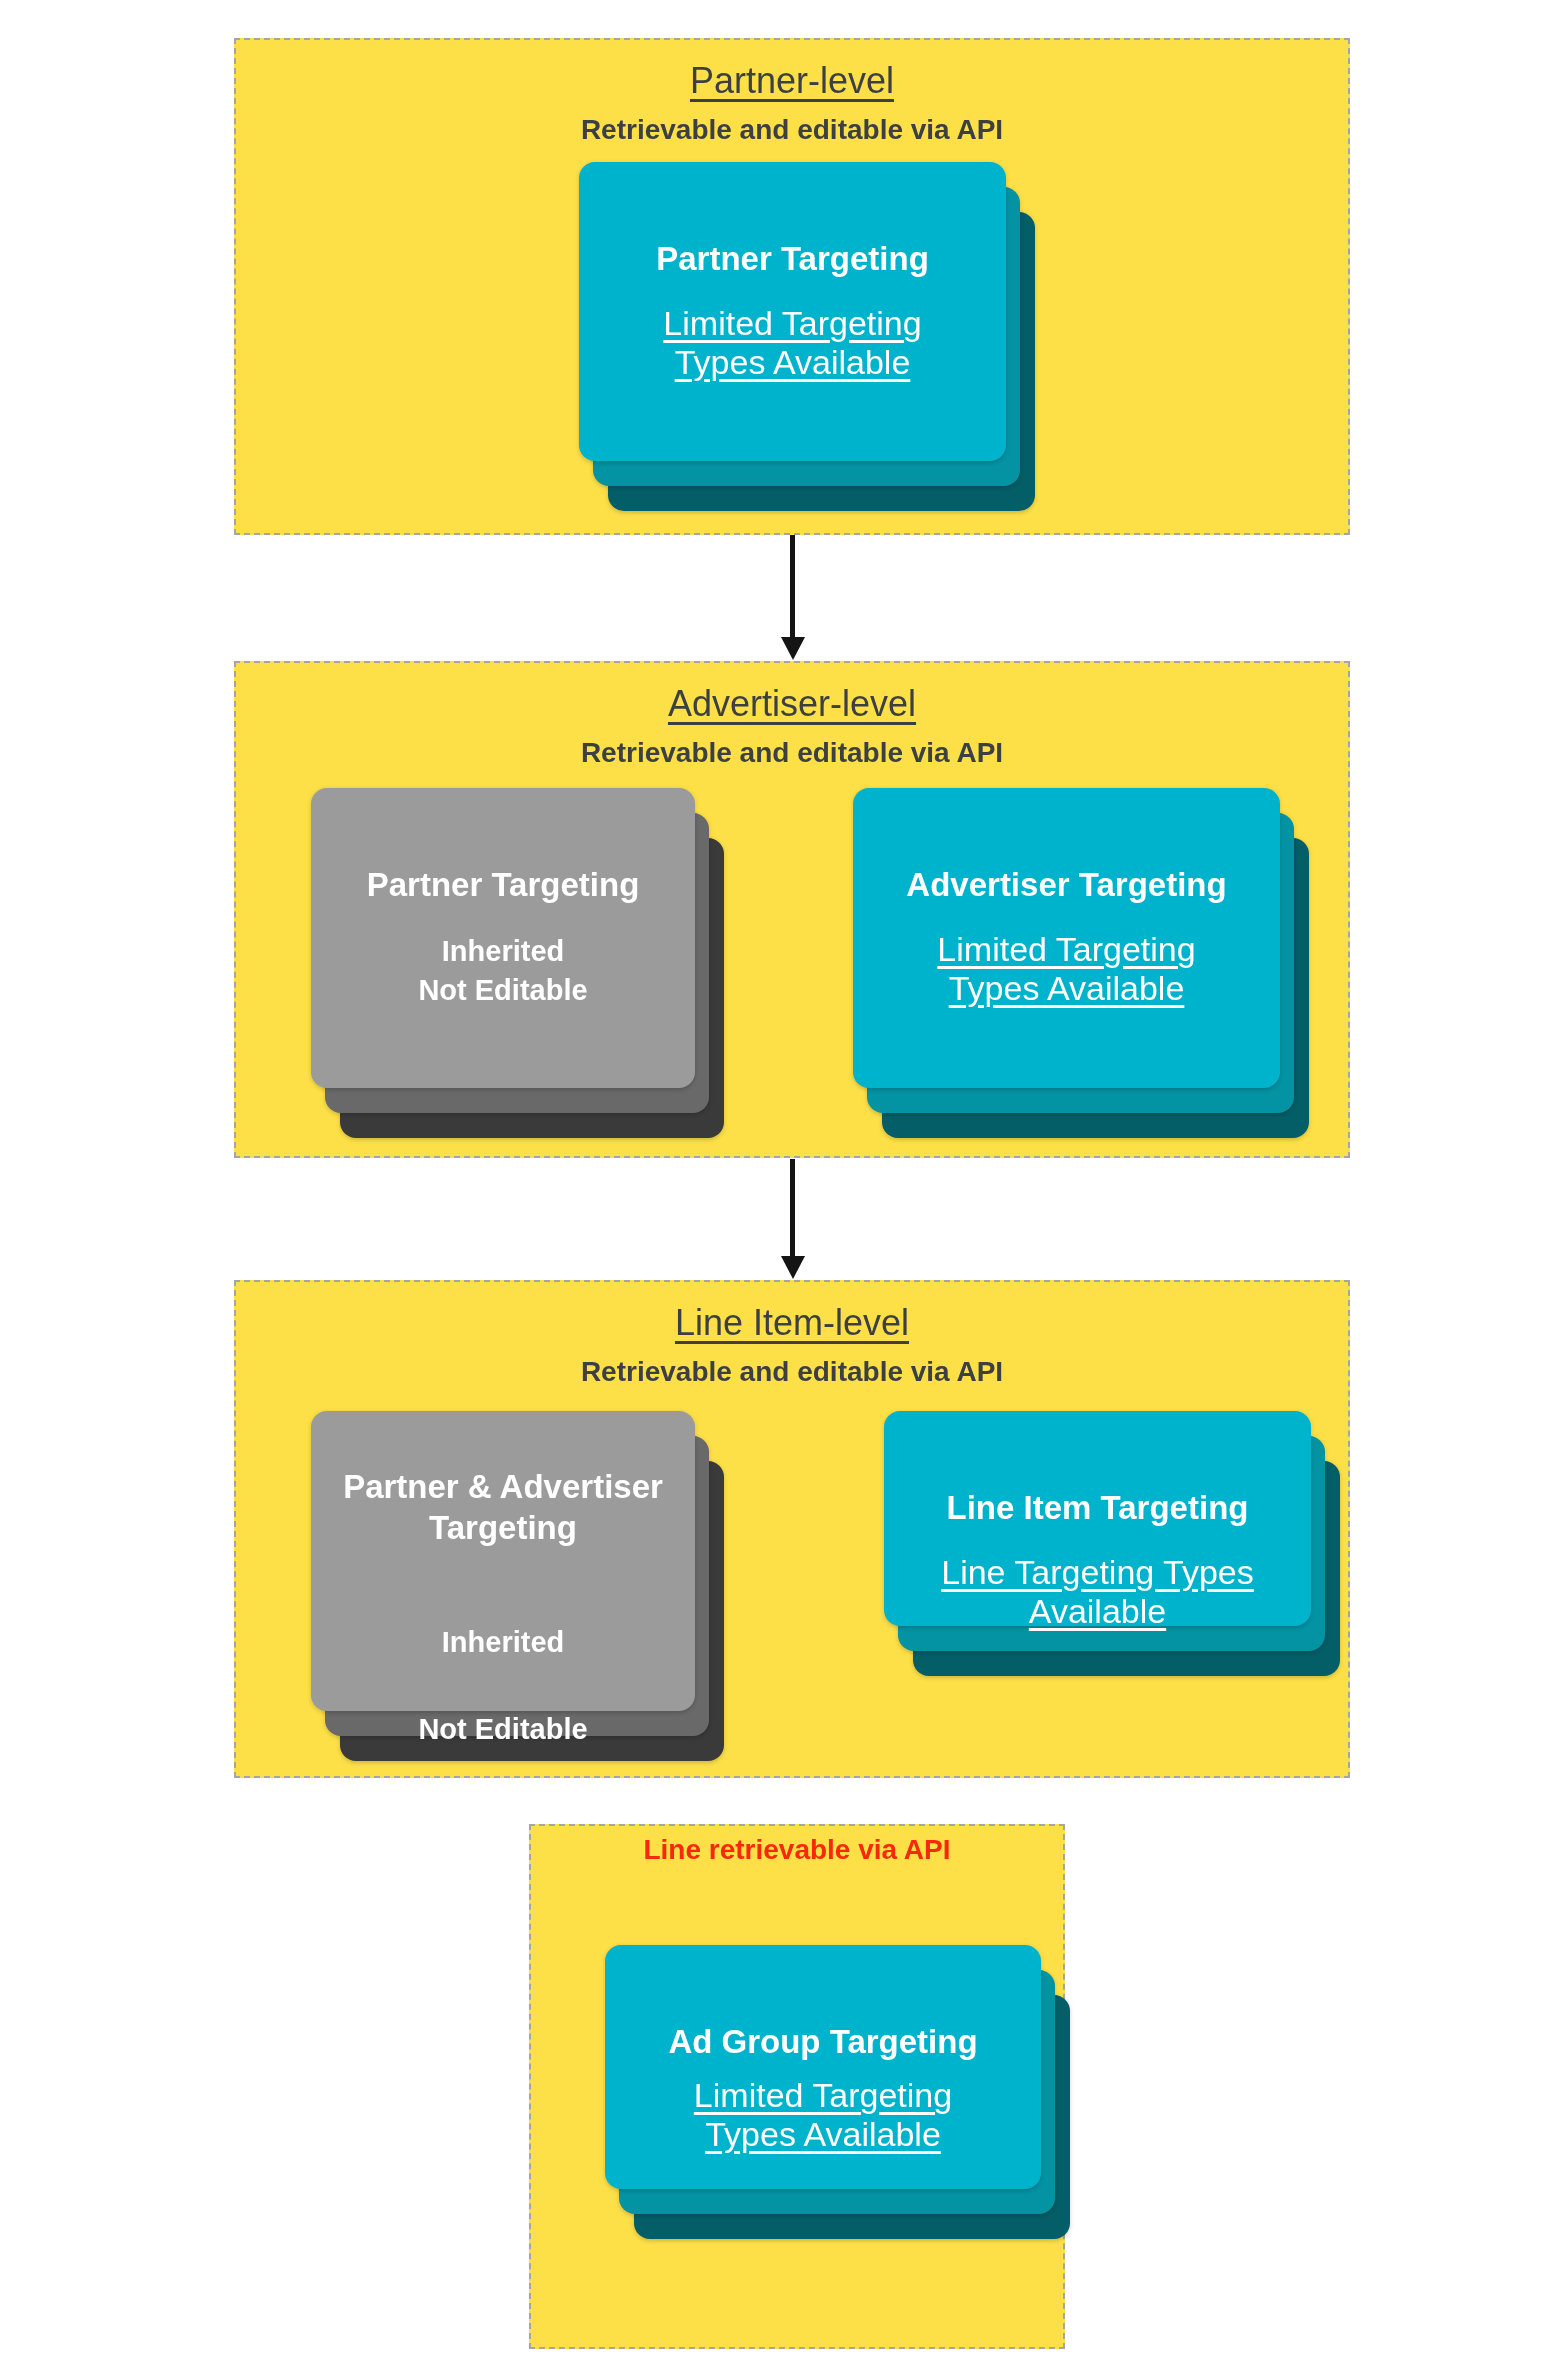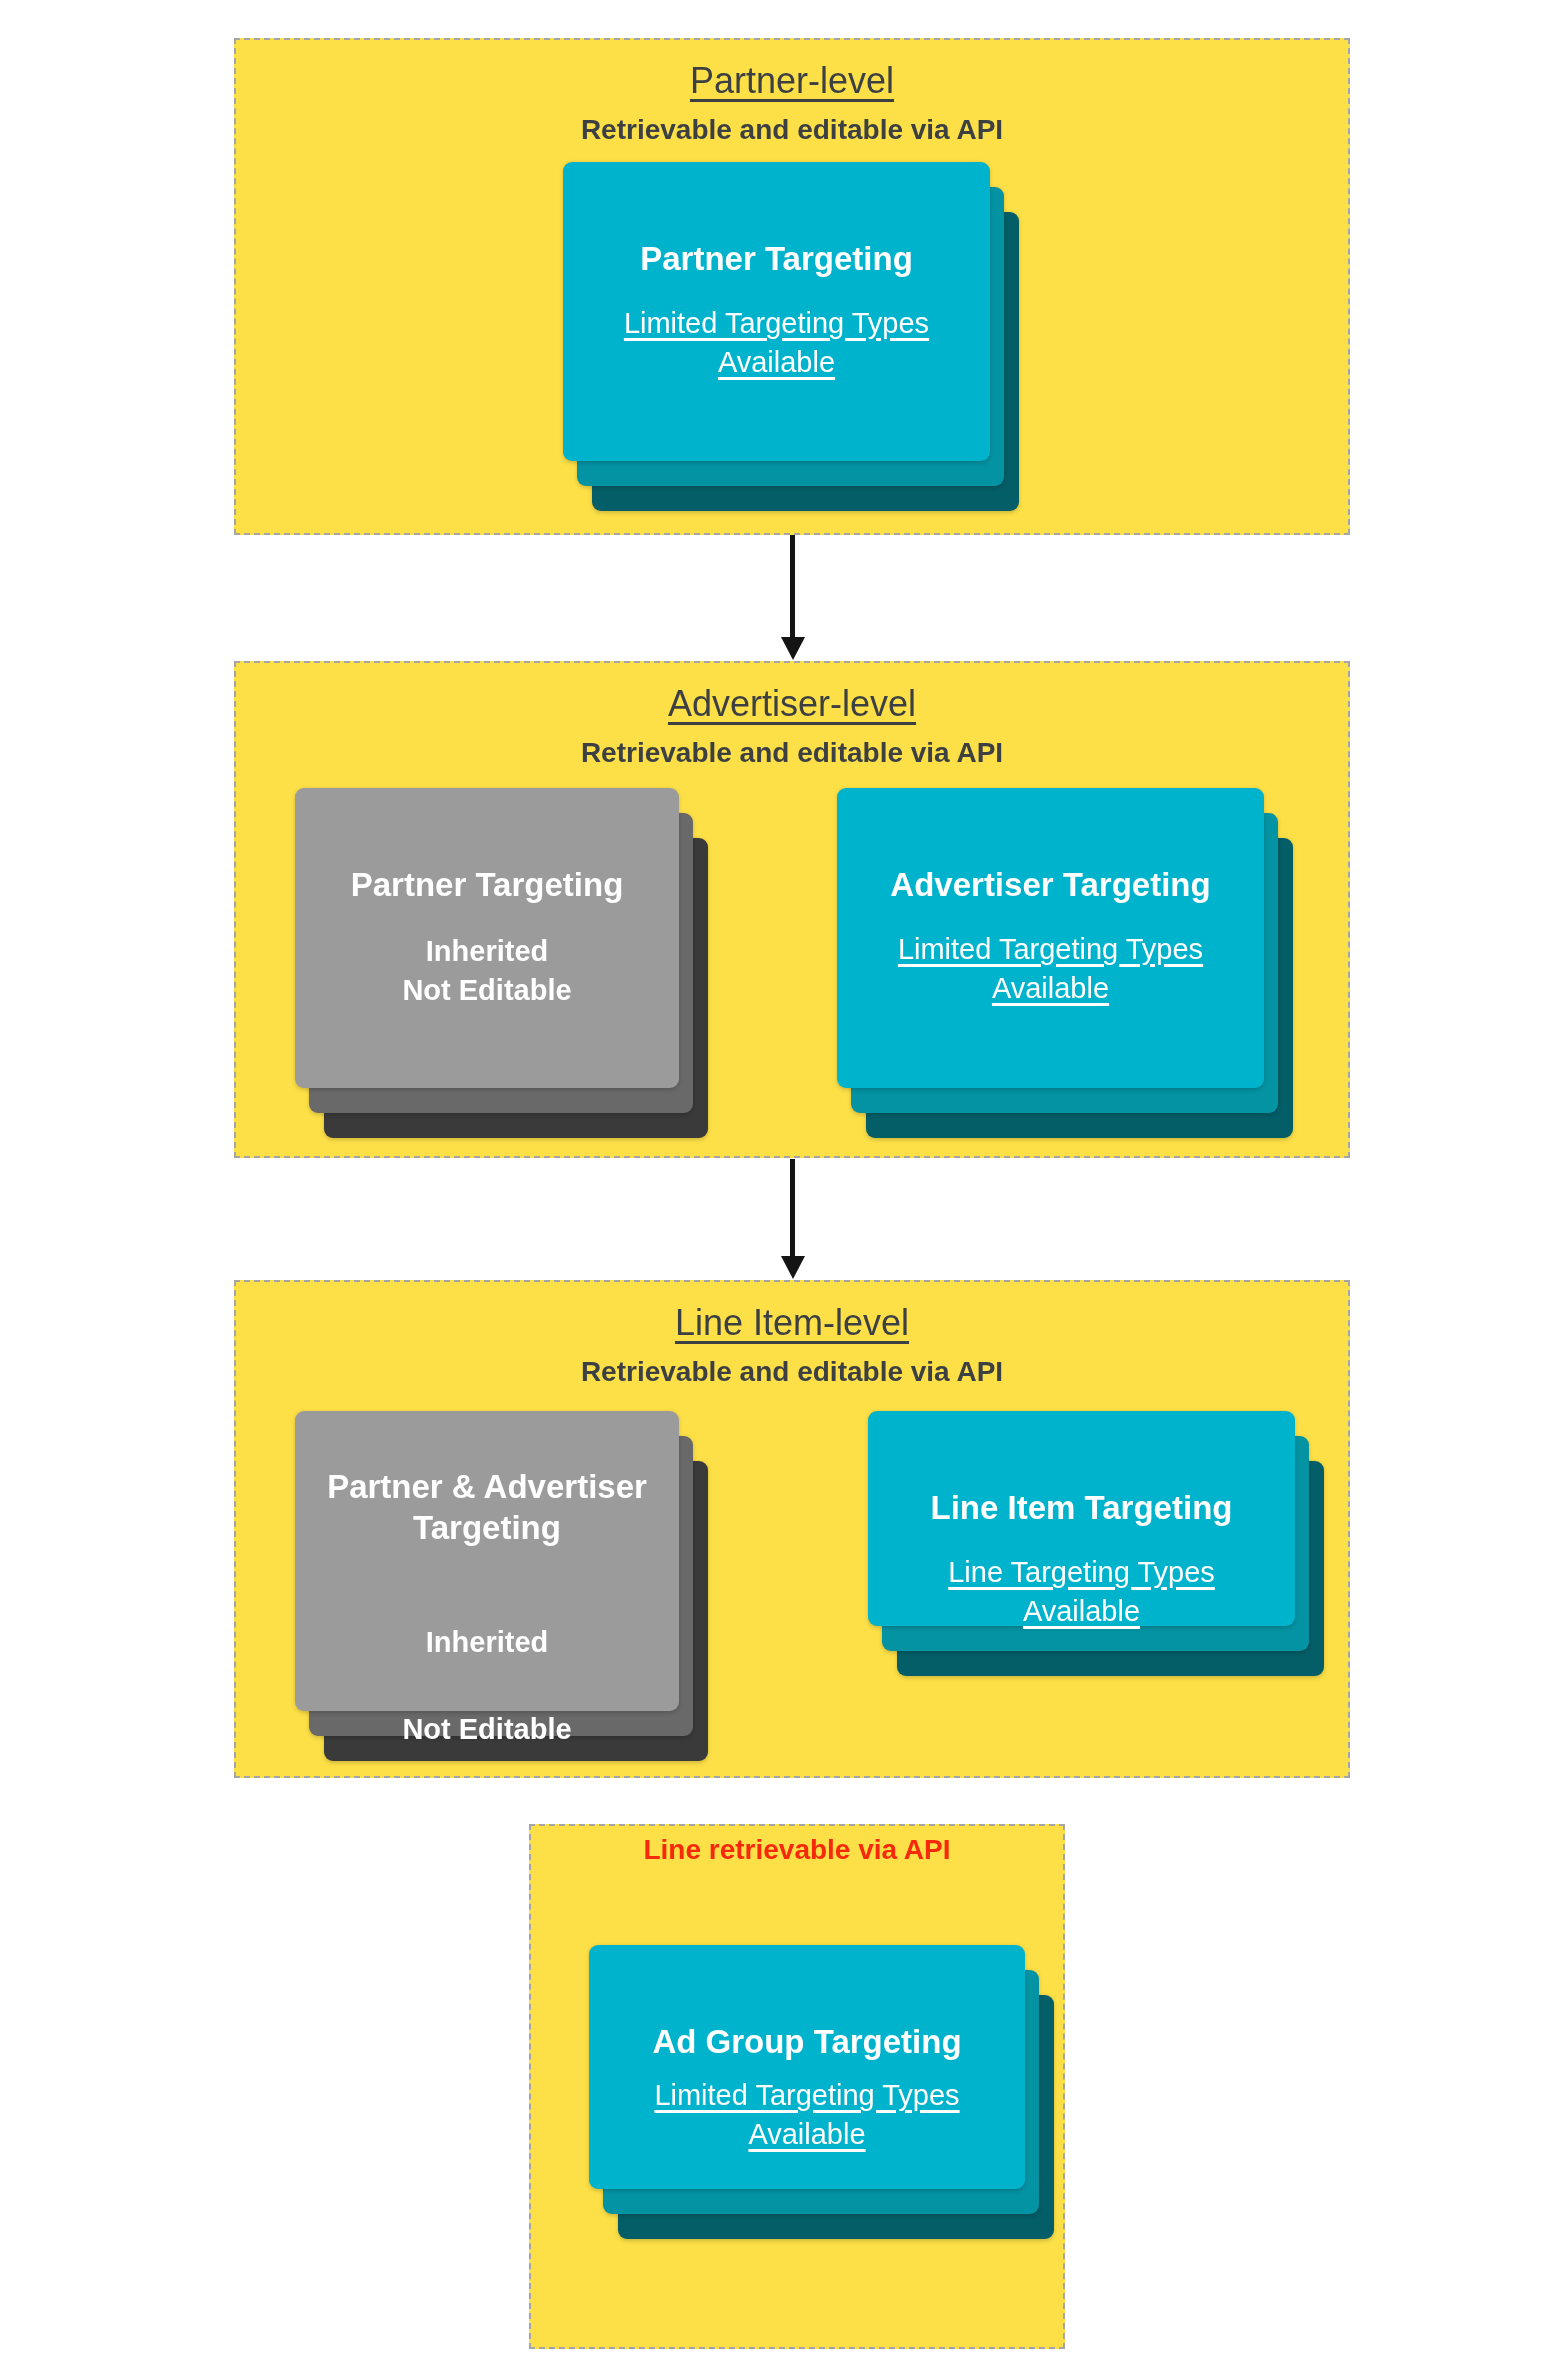--- a/index.html
+++ b/index.html
@@ -44,22 +44,23 @@
     font-size: 28px;
     font-weight: 700;
     line-height: 48px;
     color: var(--heading);
   }
   .sec-sub.red { color: var(--red); }
 
   .stack { position: absolute; }
   .layer {
     position: absolute;
-    border-radius: 9px;
+    border-radius: 16px;
     box-shadow: 0 1.8px 4.5px rgba(0,0,0,0.18);
+    margin-left: 16px;
   }
   .layer.back  { left: 29px; top: 50px; width: 100%; height: 100%; }
   .layer.mid   { left: 14.3px; top: 25px; width: 100%; height: 100%; }
   .layer.front { left: 0;    top: 0;    width: 100%; height: 100%; position: relative; }
   .teal .layer.back,  .stack.teal-stack .layer.back  { background: var(--teal-back); }
   .stack.teal-stack .layer.mid   { background: var(--teal-mid); }
   .stack.teal-stack .layer.front { background: var(--teal-front); }
   .stack.gray-stack .layer.back  { background: var(--gray-back); }
   .stack.gray-stack .layer.mid   { background: var(--gray-mid); }
   .stack.gray-stack .layer.front { background: var(--gray-front); }
@@ -72,21 +73,21 @@
   }
   .card-title {
     font-size: 33px;
     font-weight: 700;
     line-height: 41px;
     color: var(--white);
     max-width: 366px;
   }
   .card-sub {
     margin-top: 25px;
-    font-size: 29px;
+    font-size: 34px;
     font-weight: 400;
     line-height: 39px;
     color: var(--white);
     text-decoration: underline;
     text-decoration-thickness: 2.7px;
     text-underline-offset: 5.4px;
     max-width: 357px;
   }
   .card-info {
     font-size: 29px;

